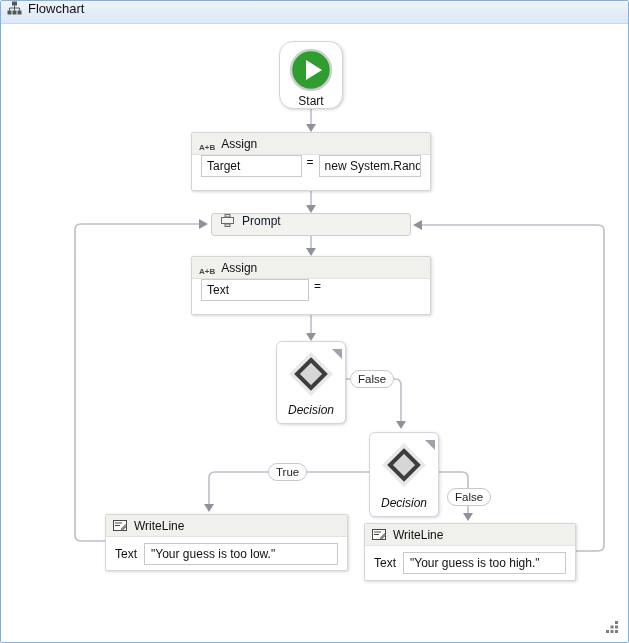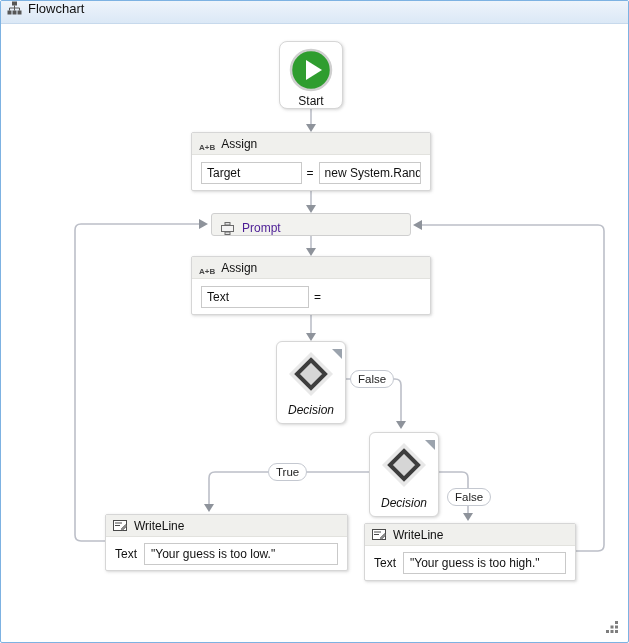--- a/index.html
+++ b/index.html
@@ -18,41 +18,41 @@
     font-size:13px;color:#111;
   }
   .icon{display:inline-flex;align-items:center;justify-content:center;}
 
   svg.wires{position:absolute;left:0;top:0;z-index:1;}
 
   .node{position:absolute;z-index:2;background:#fff;border:1px solid #d6d6d6;
         box-shadow:1px 1px 3px rgba(90,90,90,.25);}
 
   
-  .start{left:278px;top:40px;width:64px;height:68px;border-radius:8px;
+  .start{left:278px;top:40px;width:64px;height:68px;border-radius:14px;
          display:flex;flex-direction:column;align-items:center;justify-content:flex-start;padding-top:6px;}
   .start .lbl{font-size:12px;color:#111;margin-top:2px;}
 
   
   .assign{width:240px;height:59px;border-radius:2px;}
   .assign1{left:190px;top:131px;}
   .assign2{left:190px;top:255px;}
   .act-header{height:22px;background:#f0f0ed;border-bottom:1px solid #e2e2de;
               display:flex;align-items:center;gap:6px;padding:0 7px;font-size:12px;color:#111;}
   .ab-icon{font-size:8px;font-weight:bold;color:#4a4a4a;letter-spacing:0px;margin-top:7px;}
-  .act-body{display:flex;align-items:center;gap:5px;padding:0 9px;height:36px;font-size:12px;color:#111;}
+  .act-body{display:flex;gap:5px;padding:0 9px;height:36px;font-size:12px;color:#111;}
   .tbox{border:1px solid #c9c9c9;background:#fff;height:22px;line-height:20px;
         padding:0 5px;font-size:12px;color:#111;white-space:nowrap;overflow:hidden;}
   .tbox.left{width:108px;}
   .tbox.right{width:110px;}
 
   
   .prompt{left:210px;top:212px;width:200px;height:23px;background:#f2f2ef;
           border:1px solid #cfcfcf;border-radius:3px;box-shadow:none;
-          display:flex;align-items:flex-end;gap:7px;padding:0 8px;font-size:12px;color:#4c1d95;}
+          display:flex;align-items:flex-start;gap:7px;padding:0 8px;font-size:12px;color:#0f172a;}
 
   
   .decision{width:70px;border-radius:6px;display:flex;flex-direction:column;align-items:center;}
   .decision1{left:275px;top:340px;height:83px;}
   .decision2{left:368px;top:431px;height:85px;}
   .decision .lbl{position:absolute;bottom:6px;left:0;right:0;text-align:center;font-size:12px;color:#111;font-style:italic;}
   .corner{position:absolute;top:3px;right:3px;}
   .diamond-wrap{margin-top:8px;}
 
   

